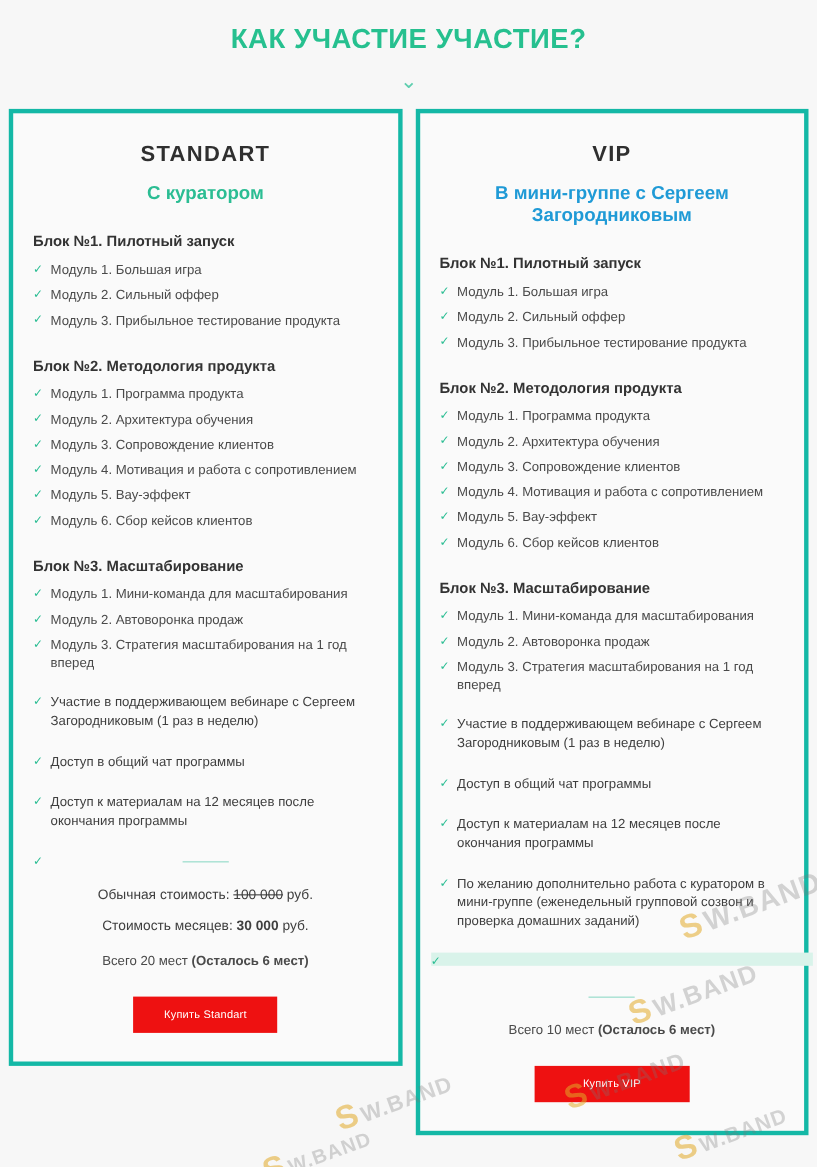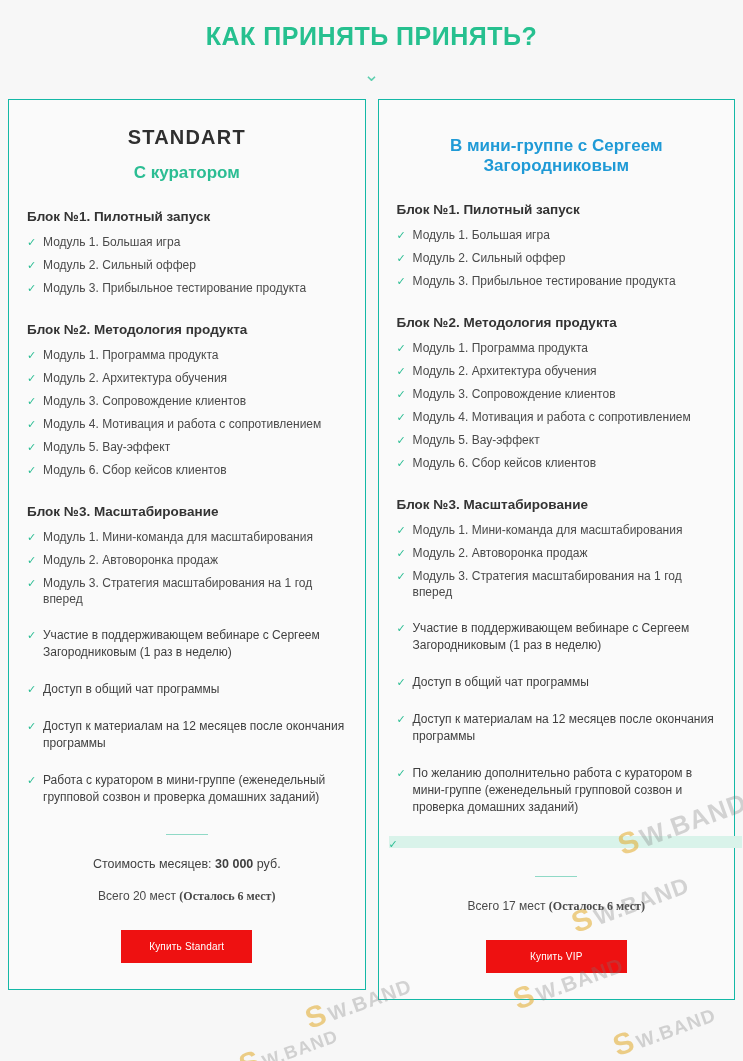--- a/index.html
+++ b/index.html
@@ -39,21 +39,21 @@
   }
   .cards {
     display: flex;
     gap: 12px;
     padding: 12px 8px 0 8px;
     align-items: flex-start;
   }
   .card {
     flex: 1 1 0;
     background: #fafafa;
-    border: 1px solid #14b8a6;
+    border: 4px solid #14b8a6;
     padding: 22px 18px 26px 18px;
     position: relative;
   }
   .card-title {
     text-align: center;
     font-size: 20px;
     font-weight: bold;
     letter-spacing: 1.2px;
     color: #2f2f2f;
     margin: 4px 0 0 0;
@@ -129,21 +129,21 @@
   .price-line .bold {
     font-weight: bold;
   }
   .seats {
     text-align: center;
     font-size: 12px;
     color: #4a4a4a;
     margin-top: 18px;
     margin-bottom: 0;
   }
-  .seats .bold { font-weight: bold; font-family: Liberation Serif, serif; }
+  .seats .bold { font-weight: bold; }
   .buy-wrap {
     text-align: center;
     margin-top: 26px;
   }
   .buy-button {
     display: inline-block;
     background: #ee1111;
     color: #fff;
     border: none;
     font-family: "Liberation Sans", sans-serif;
@@ -176,21 +176,21 @@
   .wm1 { right: -6px;  top: 806px; }
   .wm2 { right: 52px;  top: 886px; font-size: 23px; }
   .wm3 { right: 118px; top: 964px; font-size: 21px; }
   .wm4 { right: 26px;  top: 1012px; font-size: 19px; }
   .wm5 { right: 330px; top: 984px; font-size: 20px; }
   .wm6 { right: 404px; top: 1032px; font-size: 18px; }
 </style>
 </head>
 <body>
 
-<h1 class="page-title">КАК ПРИНЯТЬ ПРИНЯТЬ?</h1>
+<h1 class="page-title">КАК УЧАСТИЕ УЧАСТИЕ?</h1>
 
 <div class="chevron-wrap">
   <span class="chevron-down-icon">⌄</span>
 </div>
 
 <div class="cards">
 
   <div class="card card-standart">
     <div class="card-title">STANDART</div>
     <div class="card-subtitle">С куратором</div>
@@ -215,38 +215,42 @@
     <div class="block-heading">Блок №3. Масштабирование</div>
     <ul class="module-list">
       <li><span class="check-icon">✓</span><span>Модуль 1. Мини-команда для масштабирования</span></li>
       <li><span class="check-icon">✓</span><span>Модуль 2. Автоворонка продаж</span></li>
       <li><span class="check-icon">✓</span><span>Модуль 3. Стратегия масштабирования на 1 год вперед</span></li>
     </ul>
 
     <div class="feature"><span class="check-icon">✓</span><span>Участие в поддерживающем вебинаре с Сергеем Загородниковым (1 раз в неделю)</span></div>
     <div class="feature"><span class="check-icon">✓</span><span>Доступ в общий чат программы</span></div>
     <div class="feature"><span class="check-icon">✓</span><span>Доступ к материалам на 12 месяцев после окончания программы</span></div>
-    <div class="feature"><span class="check-icon">✓</span><span>Работа с куратором в мини-группе (еженедельный групповой созвон и проверка домашних заданий)</span></div>
+    <div class="feature"><span class="check-icon">✓</span></div>
 
     <div class="divider"></div>
 
+    <div class="price-line">
+      <span>Обычная стоимость: </span><span class="strike">100 000</span><span> руб.</span>
+    </div>
     <div class="price-line">
       <span>Стоимость месяцев: </span><span class="bold">30 000</span><span> руб.</span>
     </div>
 
     <div class="seats">
       <span>Всего 20 мест </span><span class="bold">(Осталось 6 мест)</span>
     </div>
 
     <div class="buy-wrap">
       <button class="buy-button">Купить Standart</button>
     </div>
   </div>
 
   <div class="card card-vip">
+    <div class="card-title">VIP</div>
     <div class="card-subtitle vip">В мини-группе с Сергеем Загородниковым</div>
 
     <div class="block-heading">Блок №1. Пилотный запуск</div>
     <ul class="module-list">
       <li><span class="check-icon">✓</span><span>Модуль 1. Большая игра</span></li>
       <li><span class="check-icon">✓</span><span>Модуль 2. Сильный оффер</span></li>
       <li><span class="check-icon">✓</span><span>Модуль 3. Прибыльное тестирование продукта</span></li>
     </ul>
 
     <div class="block-heading">Блок №2. Методология продукта</div>
@@ -269,21 +273,21 @@
     <div class="feature"><span class="check-icon">✓</span><span>Участие в поддерживающем вебинаре с Сергеем Загородниковым (1 раз в неделю)</span></div>
     <div class="feature"><span class="check-icon">✓</span><span>Доступ в общий чат программы</span></div>
     <div class="feature"><span class="check-icon">✓</span><span>Доступ к материалам на 12 месяцев после окончания программы</span></div>
     <div class="feature"><span class="check-icon">✓</span><span>По желанию дополнительно работа с куратором в мини-группе (еженедельный групповой созвон и проверка домашних заданий)</span></div>
     <div class="feature highlight"><span class="check-icon">✓</span></div>
 
     <div class="divider"></div>
 
 
     <div class="seats">
-      <span>Всего 17 мест </span><span class="bold">(Осталось 6 мест)</span>
+      <span>Всего 10 мест </span><span class="bold">(Осталось 6 мест)</span>
     </div>
 
     <div class="buy-wrap">
       <button class="buy-button">Купить VIP</button>
     </div>
   </div>
 </div>
 
 <div class="wm wm1"><span class="s">S</span><span>W.BAND</span></div>
 <div class="wm wm2"><span class="s">S</span><span>W.BAND</span></div>

